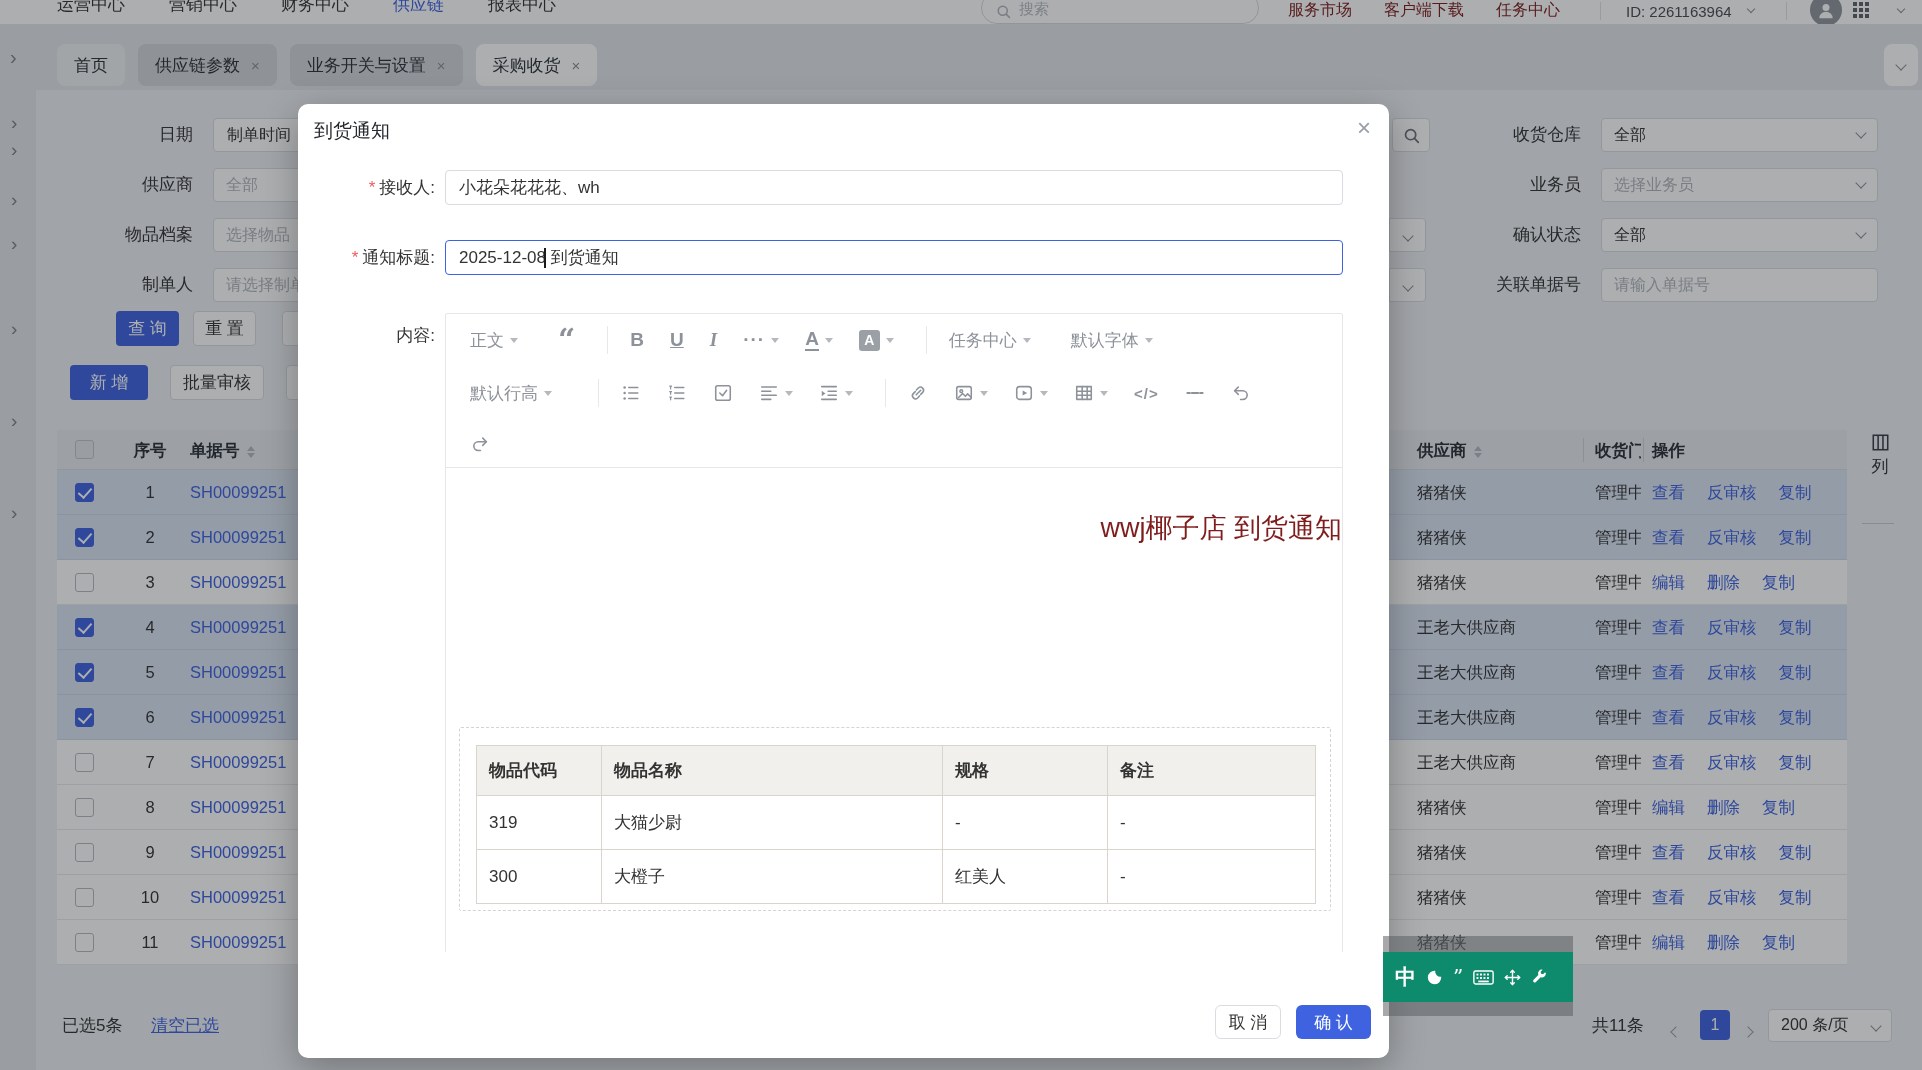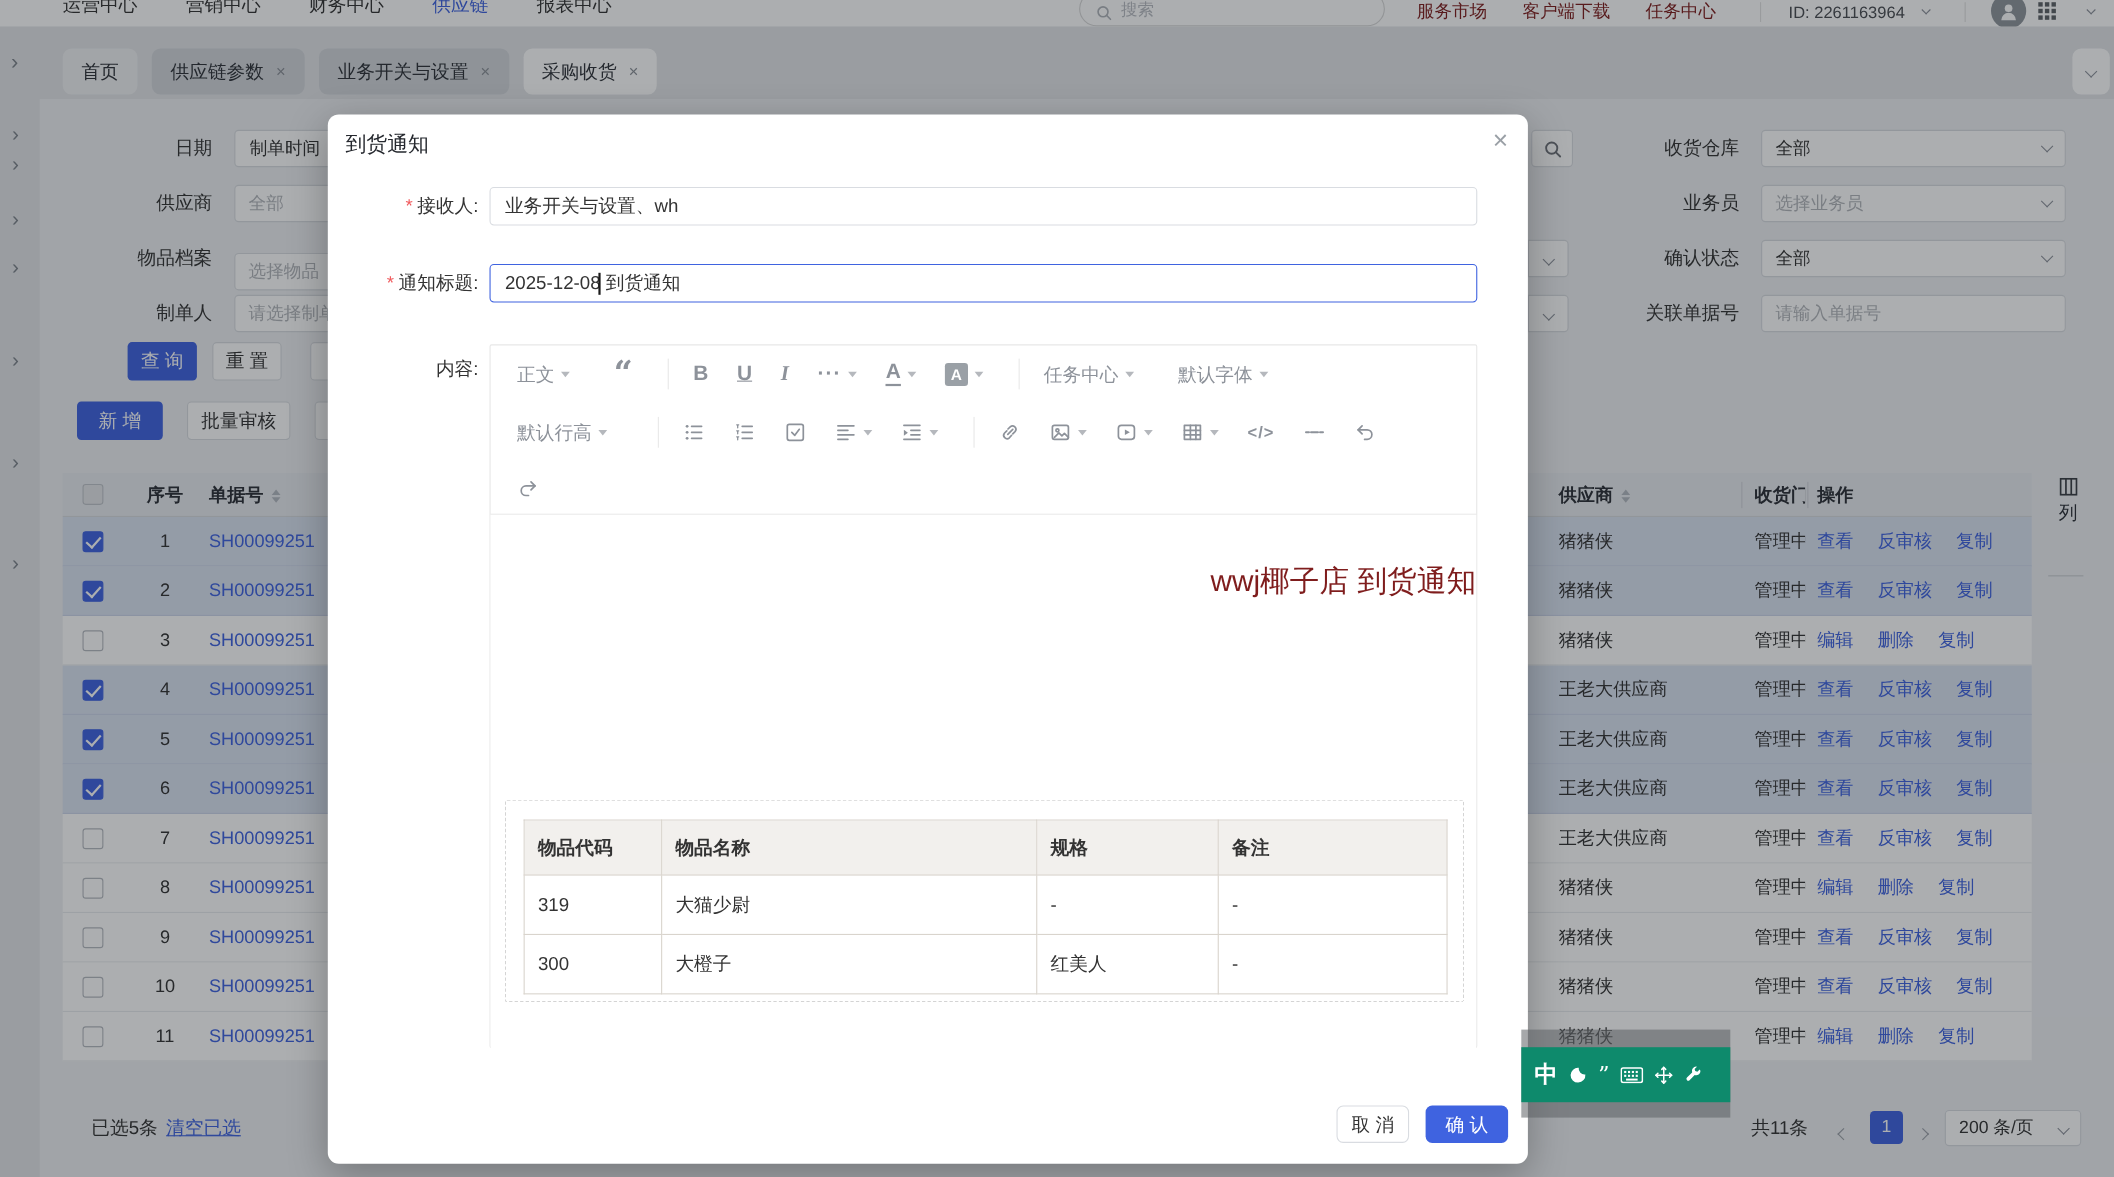--- a/index.html
+++ b/index.html
@@ -225,21 +225,21 @@
   <div>
       <div class="f-label" style="left: 93px; top: 118px;">日期</div>
       <div class="f-box" style="left: 213px; top: 118px; width: 92px; justify-content: center;">
         <span>制单时间</span>
       </div>
       <div class="f-label" style="left: 93px; top: 168px;">供应商</div>
       <div class="f-box" style="left: 213px; top: 168px; width: 160px;">
         <span class="ph">全部</span>
       </div>
       <div class="f-label" style="left: 93px; top: 218px;">物品档案</div>
-      <div class="f-box" style="left: 213px; top: 230px; width: 160px;">
+      <div class="f-box" style="left: 213px; top: 218px; width: 160px;">
         <span class="ph">选择物品</span>
       </div>
       <div class="f-label" style="left: 93px; top: 268px;">制单人</div>
       <div class="f-box" style="left: 213px; top: 268px; width: 160px;">
         <span class="ph">请选择制单</span>
       </div>
     </div>
   <div>
       <div class="f-label r" style="left: 1441px; top: 118px;">收货仓库</div>
       <div class="f-box" style="left: 1601px; top: 118px; width: 277px;">
@@ -437,40 +437,40 @@
 
   <div class="col-tool">
     <svg width="17" height="17" viewBox="0 0 20 20">
         <rect x="1.5" y="1.5" width="17" height="17" fill="none" stroke="#3a3e44" stroke-width="1.8"></rect>
         <path d="M7.2 1.5v17M12.9 1.5v17" stroke="#3a3e44" stroke-width="1.8"></path>
       </svg>
     <span>列</span>
   </div>
   <div class="col-tool-div"></div>
 
-  <span class="foot-txt" style="left:83px">已选5条</span>
+  <span class="foot-txt" style="left:62px">已选5条</span>
   <a class="foot-txt lnk" style="left:151px; text-decoration:underline">清空已选</a>
   <span class="foot-txt" style="left:1592px">共11条</span>
   <span class="pg-chev" style="left:1672px"><span class="chev" style="transform:rotate(135deg)"></span></span>
   <div class="page-box">1</div>
   <span class="pg-chev" style="left:1744px"><span class="chev" style="transform:rotate(-45deg)"></span></span>
   <div class="size-sel">
     <span>200 条/页</span>
     <span class="chev"></span>
   </div>
 
   <div class="overlay"></div>
 
   <div class="modal">
     <div class="m-title">到货通知</div>
     <div class="m-close">×</div>
 
     <div class="m-label" style="top:66px"><span class="req">*</span><span>接收人:</span></div>
     <div class="m-input" style="top:66px">
-        <span>业务开关与设置、wh</span>
+        <span>小花朵花花花、wh</span>
       </div>
 
     <div class="m-label" style="top:136px"><span class="req">*</span><span>通知标题:</span></div>
     <div class="m-input focus" style="top:136px">
       <span>2025-12-08 到货通知</span>
       <span class="caret-bar"></span>
     </div>
 
     <div class="m-label" style="top:214px">内容:</div>
 

